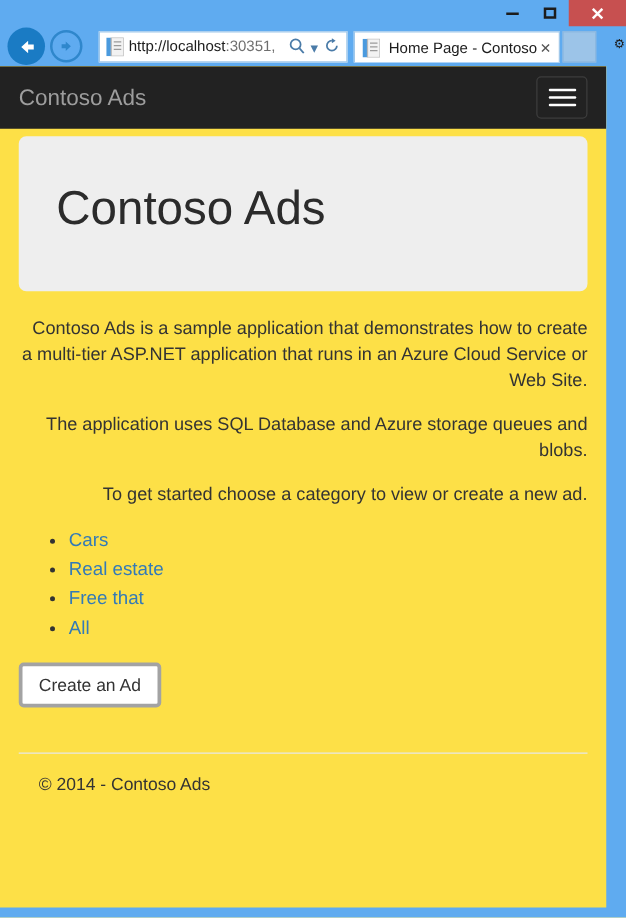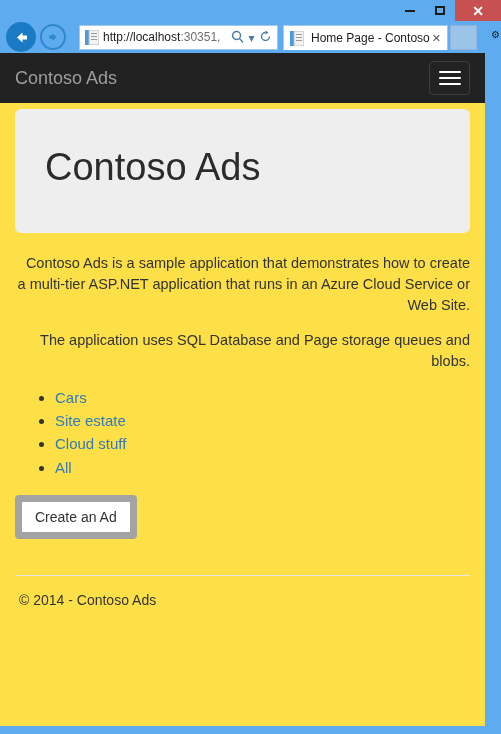--- a/index.html
+++ b/index.html
@@ -288,36 +288,36 @@
     text-decoration: none;
     cursor: pointer;
   }
 
   #create-ad-button {
     display: inline-block;
     font-family: "Liberation Sans", sans-serif;
     font-size: 14px;
     color: #333333;
     background: #ffffff;
-    border: 7px solid #a3a3a3;
+    border: 3px solid #a3a3a3;
     border-radius: 4px;
     padding: 7px 13px;
     cursor: pointer;
     margin-top: 4px;
   }
 
   #footer-divider {
     border: none;
     border-top: 1px solid #e7e7e7;
     margin: 36px 0 16px 0;
   }
   #footer-text {
     font-size: 14px;
     color: #333333;
-    margin: 4px;
+    margin: 16px;
   }
 </style>
 </head>
 <body>
 
 <div id="browser-window">
 
   <div id="titlebar">
     <div class="win-btn" id="win-minimize">
       <span class="minimize-bar"></span>
@@ -402,28 +402,29 @@
     </div>
 
     <div id="page-container">
 
       <div id="jumbotron">
         <h1 id="jumbotron-title">Contoso Ads</h1>
       </div>
 
       <div id="intro-block">
         <p class="body-paragraph">Contoso Ads is a sample application that demonstrates how to create a multi-tier ASP.NET application that runs in an Azure Cloud Service or Web Site.</p>
-        <p class="body-paragraph">The application uses SQL Database and Page storage queues and blobs.</p>
+        <p class="body-paragraph">The application uses SQL Database and Azure storage queues and blobs.</p>
+        <p class="body-paragraph">To get started choose a category to view or create a new ad.</p>
       </div>
 
 
       <ul id="category-list">
         <li><a class="category-link">Cars</a></li>
-        <li><a class="category-link">Site estate</a></li>
-        <li><a class="category-link">Cloud stuff</a></li>
+        <li><a class="category-link">Real estate</a></li>
+        <li><a class="category-link">Free that</a></li>
         <li><a class="category-link">All</a></li>
       </ul>
 
 
       <button id="create-ad-button">Create an Ad</button>
 
       <hr id="footer-divider">
 
       <p id="footer-text">© 2014 - Contoso Ads</p>
 

